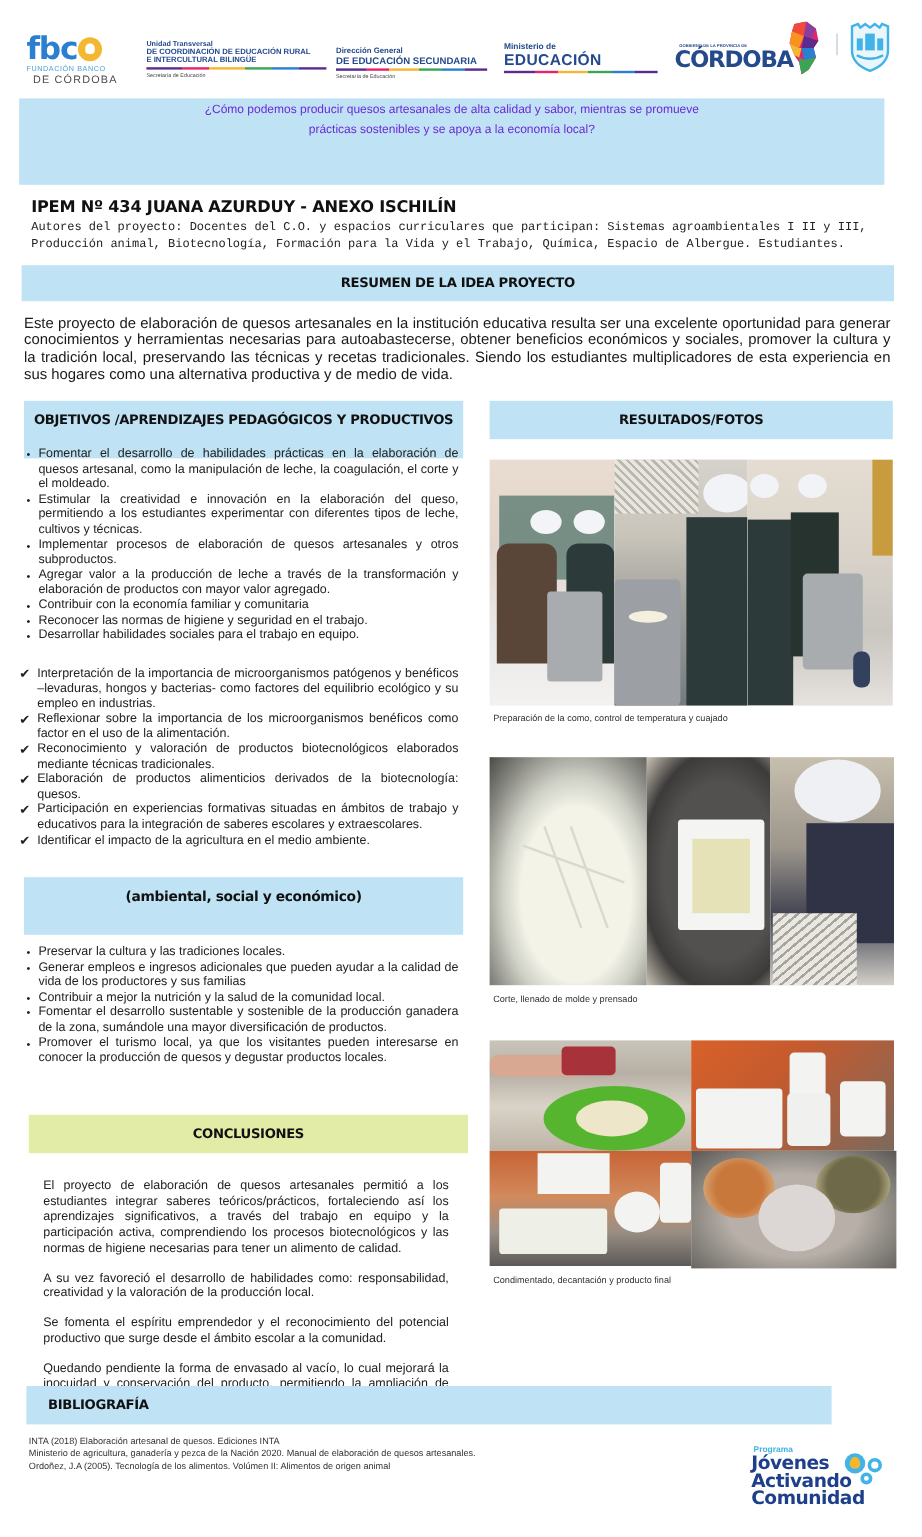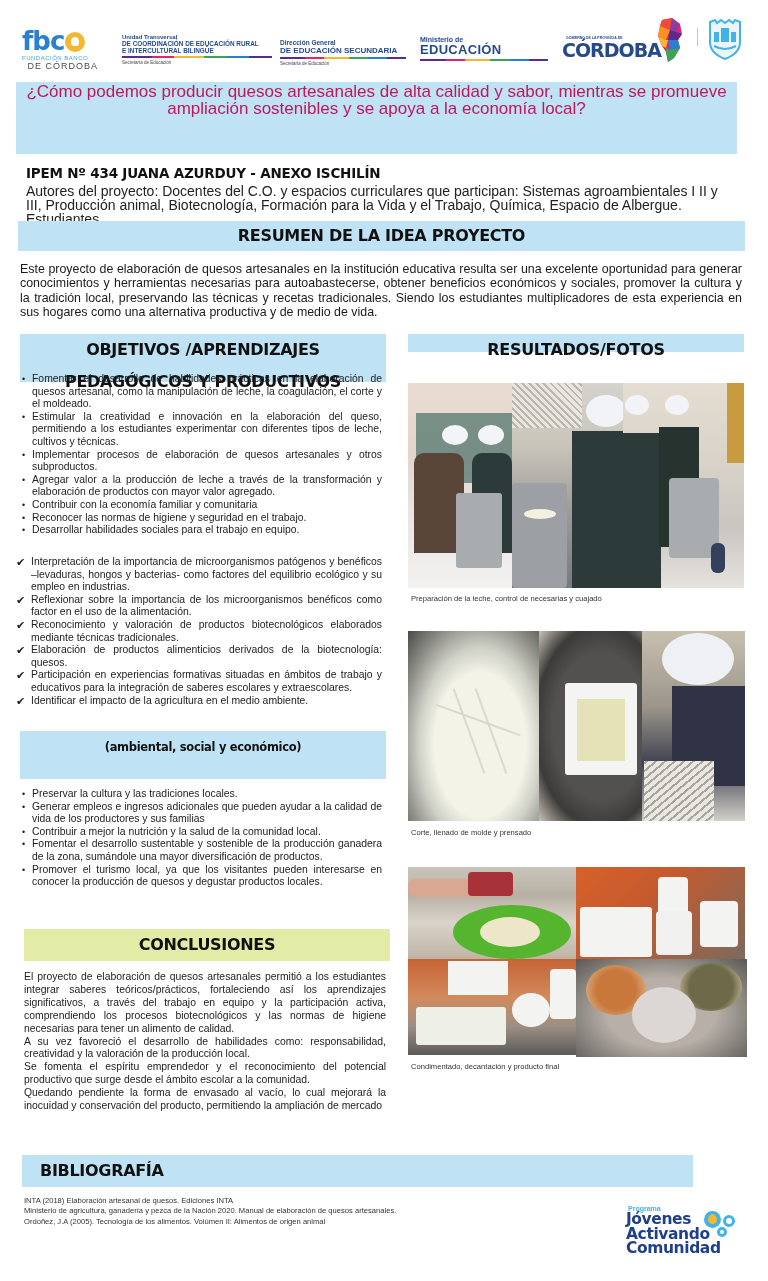--- a/index.html
+++ b/index.html
@@ -34,52 +34,52 @@
   .cba { left: 562px; top: 18px; width: 124px; height: 44px; }
   .cba .gob { position:absolute; left: 4px; top: 18px; font-size: 3.5px; color:#244a8c; font-weight:bold; }
   .cba .name { position:absolute; left: 0; top: 21px; font-family: "DejaVu Sans", sans-serif; font-weight: bold; font-size: 19px; color: #244a8c; letter-spacing: -1px; }
   .cba .map { position:absolute; left: 94px; top: 0; width: 28px; height: 44px; }
   .sep { left: 697px; top: 28px; width: 1px; height: 18px; background: #b9c7d8; }
   .shield { left: 707px; top: 18px; width: 36px; height: 42px; }
 
   
   .title-box { position: absolute; left: 16px; top: 82px; width: 721px; height: 72px; background: #bfe3f5; text-align: center; }
   .title-box h1 { font-family: "Liberation Sans", sans-serif; font-size: 28px; font-weight: bold; color: #111; padding-top: 4px; line-height: 32px; letter-spacing: .2px; }
-  .title-box .q { font-size: 17px; color: #be185d; line-height: 15px; margin-top: 2px; }
+  .title-box .q { font-size: 10px; color: #6d28d9; line-height: 15px; margin-top: 2px; }
 
   .school { position: absolute; left: 26px; top: 165px; font-family: "DejaVu Sans", sans-serif; font-size: 13.5px; font-weight: bold; color: #111; letter-spacing: -.2px; }
-  .authors { position: absolute; left: 26px; top: 184px; width: 700px; font-size: 14px; color: #222; line-height: 14px; }
-
-  
-  .bar { position: absolute; background: #bfe3f5; text-align: center; font-family: "DejaVu Sans", sans-serif; font-weight: bold; font-size: 16px; color: #111; letter-spacing: -.3px; }
+  .authors { position: absolute; left: 26px; top: 184px; width: 700px; font-size: 10px; color: #222; line-height: 14px; font-family: Liberation Mono, monospace; }
+
+  
+  .bar { position: absolute; background: #bfe3f5; text-align: center; font-family: "DejaVu Sans", sans-serif; font-weight: bold; font-size: 11px; color: #111; letter-spacing: -.3px; }
   .bar.green { background: #e3eca6; }
   .bar.left { text-align: left; }
 
   .bar-resumen { left: 18px; top: 221px; width: 727px; height: 30px; line-height: 30px; }
   .resumen { position: absolute; left: 20px; top: 262px; width: 722px; font-size: 12.4px; line-height: 14.3px; text-align: justify; color: #1a1a1a; }
 
   .bar-obj { left: 20px; top: 334px; width: 366px; height: 48px; line-height: 32px; }
-  .bar-res { left: 408px; top: 334px; width: 336px; height: 18px; line-height: 32px; }
+  .bar-res { left: 408px; top: 334px; width: 336px; height: 32px; line-height: 32px; }
 
   ul.list { position: absolute; list-style: none; font-size: 10.4px; line-height: 12.6px; color: #222; text-align: justify; }
   ul.list li { position: relative; padding-left: 12px; }
   ul.list li .mk { position: absolute; left: 0; top: 0; }
   ul.bullets li .mk { left: 2px; font-size: 9px; }
   ul.checks li { padding-left: 15px; }
   ul.checks li .mk { font-size: 11px; color: #222; left: 0; }
 
   .obj-list { left: 20px; top: 373px; width: 362px; }
   .obj-checks { left: 16px; top: 556px; width: 366px; }
 
   .bar-dl { left: 20px; top: 731px; width: 366px; height: 48px; padding-top: 8px; line-height: 16px; font-size: 11.5px; }
   .dl-list { left: 20px; top: 788px; width: 362px; font-size: 11px; line-height: 12.8px; }
 
   .bar-conc { left: 24px; top: 929px; width: 366px; height: 32px; line-height: 32px; }
   .conc { position: absolute; left: 24px; top: 971px; width: 362px; font-size: 10.4px; line-height: 12.9px; text-align: justify; color: #222; }
-  .conc p { margin: 0; }
+  .conc p { margin: 12px; }
 
   .bar-bib { left: 22px; top: 1155px; width: 671px; height: 32px; line-height: 32px; padding-left: 18px; }
   .bib { position: absolute; left: 24px; top: 1196px; font-size: 7.6px; line-height: 10.4px; color: #333; }
 
   .jac { position: absolute; left: 626px; top: 1205px; width: 120px; height: 58px; }
   .jac .prog { font-size: 7px; color: #41b3e6; font-weight: bold; margin-left: 2px; }
   .jac .w { font-family: "DejaVu Sans", sans-serif; font-weight: bold; font-size: 15.5px; color: #1e3f8a; line-height: 14.5px; letter-spacing: -.4px; }
   .jac .c1 { position:absolute; left: 78px; top: 6px; width: 17px; height: 17px; border-radius: 50%; background: #41b3e6; }
   .jac .c1::after { content:""; position:absolute; left:4px; top:3px; width:9px; height:10px; border-radius:50% 50% 50% 50%/60% 60% 40% 40%; background:#f4b731; }
   .jac .c2 { position:absolute; left: 97px; top: 10px; width: 12px; height: 12px; border-radius: 50%; border: 3px solid #41b3e6; }
@@ -157,21 +157,21 @@
     <path d="M3,4 L8,2 L10,5 L14,2 L18,5 L22,2 L26,5 L28,2 L33,4 L33,24 C33,33 26,38 18,41 C10,38 3,33 3,24 Z" fill="#eaf6fc" stroke="#41b3e6" stroke-width="2"></path>
     <rect x="14" y="10" width="8" height="14" fill="#41b3e6"></rect>
     <rect x="7" y="14" width="5" height="10" fill="#41b3e6"></rect>
     <rect x="24" y="14" width="5" height="10" fill="#41b3e6"></rect>
     <path d="M7,28 Q18,34 29,28" stroke="#41b3e6" stroke-width="2" fill="none"></path>
   </svg>
 </div>
 
 <div class="title-box">
   <div class="q">¿Cómo podemos producir quesos artesanales de alta calidad y sabor, mientras se promueve</div>
-  <div class="q">ampliación sostenibles y se apoya a la economía local?</div>
+  <div class="q">prácticas sostenibles y se apoya a la economía local?</div>
 </div>
 
 <div class="school">IPEM Nº 434 JUANA AZURDUY - ANEXO ISCHILÍN</div>
 <div class="authors">Autores del proyecto: Docentes del C.O. y espacios curriculares que participan: Sistemas agroambientales I II y III, Producción animal, Biotecnología, Formación para la Vida y el Trabajo, Química, Espacio de Albergue. Estudiantes.</div>
 
 <div class="bar bar-resumen">RESUMEN DE LA IDEA PROYECTO</div>
 <div class="resumen">Este proyecto de elaboración de quesos artesanales en la institución educativa resulta ser una excelente oportunidad para generar conocimientos y herramientas necesarias para autoabastecerse, obtener beneficios económicos y sociales, promover la cultura y la tradición local, preservando las técnicas y recetas tradicionales. Siendo los estudiantes multiplicadores de esta experiencia en sus hogares como una alternativa productiva y de medio de vida.</div>
 
 <div class="bar bar-obj">OBJETIVOS /APRENDIZAJES PEDAGÓGICOS Y PRODUCTIVOS</div>
 
@@ -233,21 +233,21 @@
 </div>
 <div class="photo p3">
   <div class="pshape" style="left:2px;top:12px;width:24px;height:20px;border-radius:50%;background:#f1f3f6"></div>
   <div class="pshape" style="left:42px;top:12px;width:24px;height:20px;border-radius:50%;background:#f1f3f6"></div>
   <div class="pshape" style="left:0;top:50px;width:38px;height:155px;background:#2d3a3a"></div>
   <div class="pshape" style="left:36px;top:44px;width:40px;height:120px;background:#27332f"></div>
   <div class="pshape" style="left:46px;top:95px;width:50px;height:80px;background:#a9acaf;border-radius:4px"></div>
   <div class="pshape" style="left:88px;top:160px;width:14px;height:30px;background:#33415f;border-radius:6px"></div>
   <div class="pshape" style="left:104px;top:0;width:17px;height:80px;background:#c79b3e"></div>
 </div>
-<div class="caption" style="left:411px;top:594px;">Preparación de la leche, control de necesarias y cuajado</div>
+<div class="caption" style="left:411px;top:594px;">Preparación de la como, control de temperatura y cuajado</div>
 
 <div class="photo p4">
   <div class="pshape" style="left:60px;top:55px;width:2px;height:90px;background:#d8d9cf;transform:rotate(-20deg)"></div>
   <div class="pshape" style="left:82px;top:55px;width:2px;height:90px;background:#d8d9cf;transform:rotate(-20deg)"></div>
   <div class="pshape" style="left:25px;top:88px;width:90px;height:2px;background:#d8d9cf;transform:rotate(20deg)"></div>
 </div>
 <div class="photo p5">
   <div class="pshape" style="left:26px;top:52px;width:72px;height:92px;background:#f4f4f2;border-radius:3px"></div>
   <div class="pshape" style="left:38px;top:68px;width:48px;height:62px;background:#e6e2b8"></div>
 </div>

